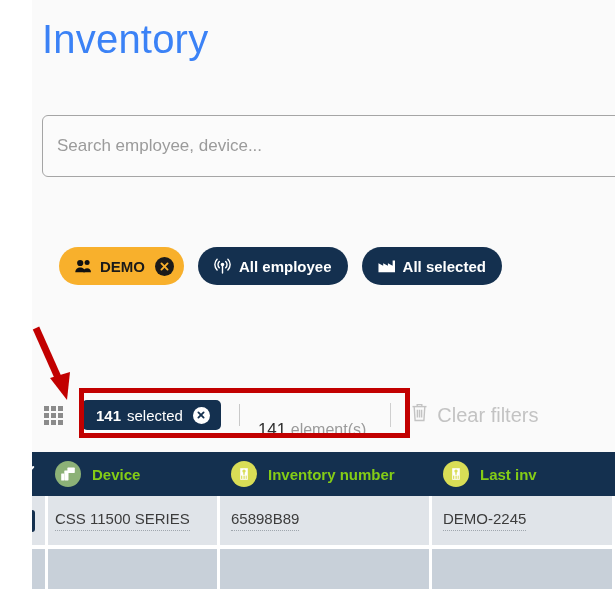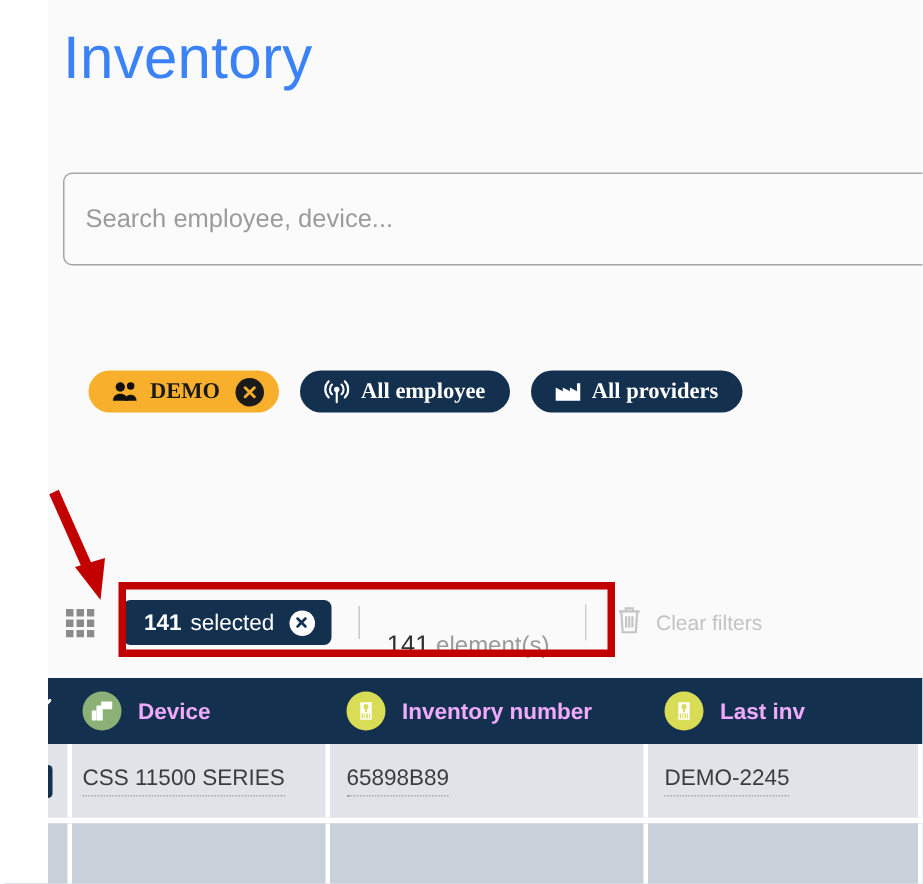--- a/index.html
+++ b/index.html
@@ -85,29 +85,29 @@
     left: 27px;
     top: 247px;
     display: flex;
     align-items: center;
     gap: 14px;
   }
   .chip {
     display: inline-flex;
     align-items: center;
     gap: 8px;
-    height: 28px;
+    height: 38px;
     padding: 0 16px;
     border-radius: 19px;
     font-size: 15px;
     font-weight: 600;
     cursor: pointer;
     user-select: none;
     border: none;
-    font-family: Liberation Serif, serif;
+    font-family: Liberation Sans, sans-serif;
     white-space: nowrap;
   }
   .chip-amber {
     background: #f8b02c;
     color: #1a1a1a;
     padding-right: 10px;
   }
   .chip-navy {
     background: #14304f;
     color: #ffffff;
@@ -189,21 +189,21 @@
     width: 1px;
     height: 24px;
     background: #cfcfcf;
     margin: 0 20px 0 24px;
   }
   .clear-filters {
     display: inline-flex;
     align-items: center;
     gap: 9px;
     color: #c3c3c3;
-    font-size: 14px;
+    font-size: 20px;
     cursor: default;
     white-space: nowrap;
   }
 
   
   .anno-rect {
     position: absolute;
     left: 79px;
     top: 388px;
     width: 331px;
@@ -235,21 +235,21 @@
     background: #14304f;
     height: 44px;
     align-items: center;
   }
   .th {
     display: flex;
     align-items: center;
     gap: 11px;
     height: 44px;
     box-sizing: border-box;
-    color: #f0abfc;
+    color: #84cc16;
     font-size: 15px;
     font-weight: 700;
     white-space: nowrap;
     overflow: hidden;
   }
   .th-check {
     width: 45px;
     justify-content: center;
     flex: 0 0 45px;
     gap: 0;
@@ -360,21 +360,21 @@
         </span>
         <span>All employee</span>
       </div>
 
       <div class="chip chip-navy">
         <span>
           <svg width="17" height="14" viewBox="0 0 18 14" fill="#fff">
             <path d="M0.5 13.5V4.2l5 2.6V4.2l5 2.6V4.2l5 2.6V1.2h2.5v12.3z"></path>
           </svg>
         </span>
-        <span>All providers</span>
+        <span>All selected</span>
       </div>
     </div>
 
     <div class="toolbar">
 
       <span class="grid-icon">
         <svg width="19" height="19" viewBox="0 0 19 19" fill="#8b8b8b">
           <rect x="0" y="0" width="5" height="5"></rect>
           <rect x="7" y="0" width="5" height="5"></rect>
           <rect x="14" y="0" width="5" height="5"></rect>

